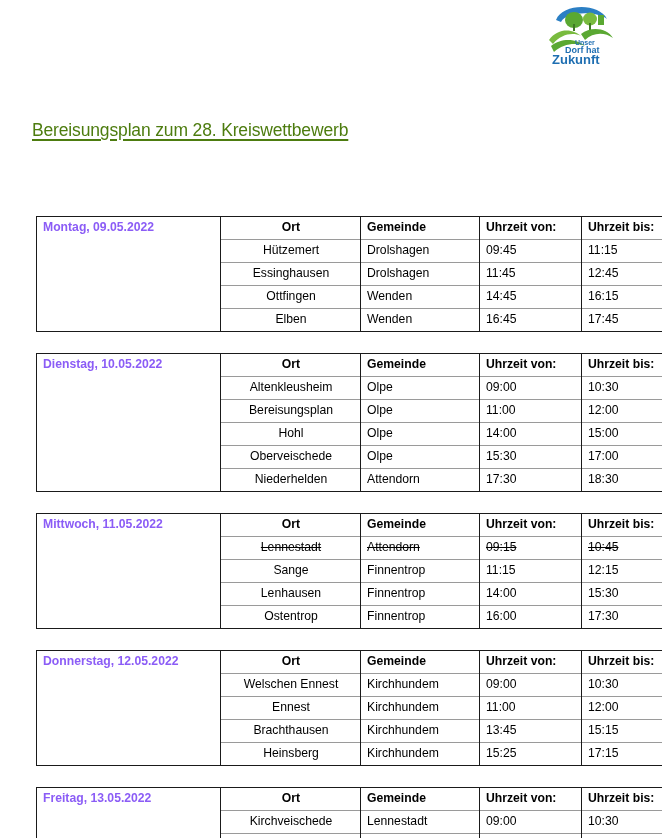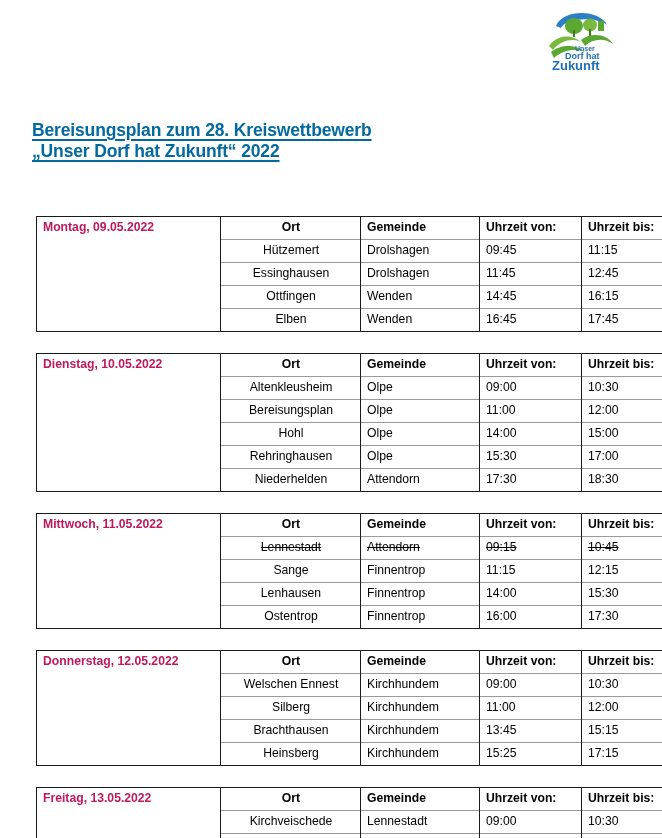--- a/index.html
+++ b/index.html
@@ -26,38 +26,38 @@
   .logo-kreis {
     position: absolute;
     left: 33px;
     top: 17px;
     width: 92px;
     height: 50px;
   }
   .logo-zukunft {
     position: absolute;
     left: 545px;
-    top: 6px;
+    top: 0;
     width: 72px;
     height: 68px;
   }
 
   
   .title-block {
     position: absolute;
     left: 32px;
     top: 120px;
     width: 560px;
   }
   .title-line {
     font-size: 17.5px;
-    font-weight: bold;
+    font-weight: normal;
     line-height: 21px;
     letter-spacing: -0.15px;
-    color: #0369a1;
+    color: #4d7c0f;
     display: block;
     white-space: nowrap;
   }
   .title-line span.u {
     text-decoration: underline;
     text-decoration-thickness: 1.6px;
     text-underline-offset: 2.5px;
   }
 
   
@@ -87,21 +87,21 @@
   table.plan tr.body-row td {
     border-top: 1.1px solid #9a9a9a;
   }
   table.plan tr.head-row td {
     font-weight: bold;
   }
   td.daycell {
     width: 172px;
     border-left: none;
     border-top: none !important;
-    color: #be185d;
+    color: #8b5cf6;
     font-weight: bold;
     font-size: 11.6px;
     vertical-align: top;
     padding-top: 3px;
   }
   td.col-ort   { width: 128px; text-align: center; }
   td.col-gem   { width: 107px; border-radius: 7px; }
   td.col-von   { width: 90px; margin-top: 40px;  }
   td.col-bis   { width: 91px; border-right: none; }
 
@@ -129,21 +129,20 @@
       <path d="M6 46 C18 36, 34 40, 40 46 C30 42, 18 44, 9 52 Z" fill="#5aa832"></path>
       <text x="30" y="45" font-family="'Liberation Sans', sans-serif" font-size="7" font-weight="bold" fill="#1f6fb2">Unser</text>
       <text x="20" y="53" font-family="'Liberation Sans', sans-serif" font-size="9" font-weight="bold" fill="#1f6fb2">Dorf hat</text>
       <text x="7" y="64" font-family="'Liberation Sans', sans-serif" font-size="13" font-weight="bold" fill="#1f6fb2">Zukunft</text>
     </svg>
   </div>
 </div>
 
 <div class="title-block">
   <div class="title-line"><span class="u">Bereisungsplan zum 28. Kreiswettbewerb</span></div>
-  <div class="title-line"><span class="u">„Unser Dorf hat Zukunft“ 2022</span></div>
 </div>
 
 <div class="tables" id="tables-host">
     <table class="plan">
       <tbody>
         <tr class="head-row">
           <td class="daycell" rowspan="5">Montag, 09.05.2022</td>
           <td class="col-ort">Ort</td>
           <td class="col-gem">Gemeinde</td>
           <td class="col-von">Uhrzeit von:</td>
@@ -196,21 +195,21 @@
           <td class="col-von">11:00</td>
           <td class="col-bis">12:00</td>
         </tr>
         <tr class="body-row">
           <td class="col-ort">Hohl</td>
           <td class="col-gem">Olpe</td>
           <td class="col-von">14:00</td>
           <td class="col-bis">15:00</td>
         </tr>
         <tr class="body-row">
-          <td class="col-ort">Rehringhausen</td>
+          <td class="col-ort">Oberveischede</td>
           <td class="col-gem">Olpe</td>
           <td class="col-von">15:30</td>
           <td class="col-bis">17:00</td>
         </tr>
         <tr class="body-row">
           <td class="col-ort">Niederhelden</td>
           <td class="col-gem">Attendorn</td>
           <td class="col-von">17:30</td>
           <td class="col-bis">18:30</td>
         </tr>
@@ -260,21 +259,21 @@
           <td class="col-von">Uhrzeit von:</td>
           <td class="col-bis">Uhrzeit bis:</td>
         </tr>
         <tr class="body-row">
           <td class="col-ort">Welschen Ennest</td>
           <td class="col-gem">Kirchhundem</td>
           <td class="col-von">09:00</td>
           <td class="col-bis">10:30</td>
         </tr>
         <tr class="body-row">
-          <td class="col-ort">Silberg</td>
+          <td class="col-ort">Ennest</td>
           <td class="col-gem">Kirchhundem</td>
           <td class="col-von">11:00</td>
           <td class="col-bis">12:00</td>
         </tr>
         <tr class="body-row">
           <td class="col-ort">Brachthausen</td>
           <td class="col-gem">Kirchhundem</td>
           <td class="col-von">13:45</td>
           <td class="col-bis">15:15</td>
         </tr>

